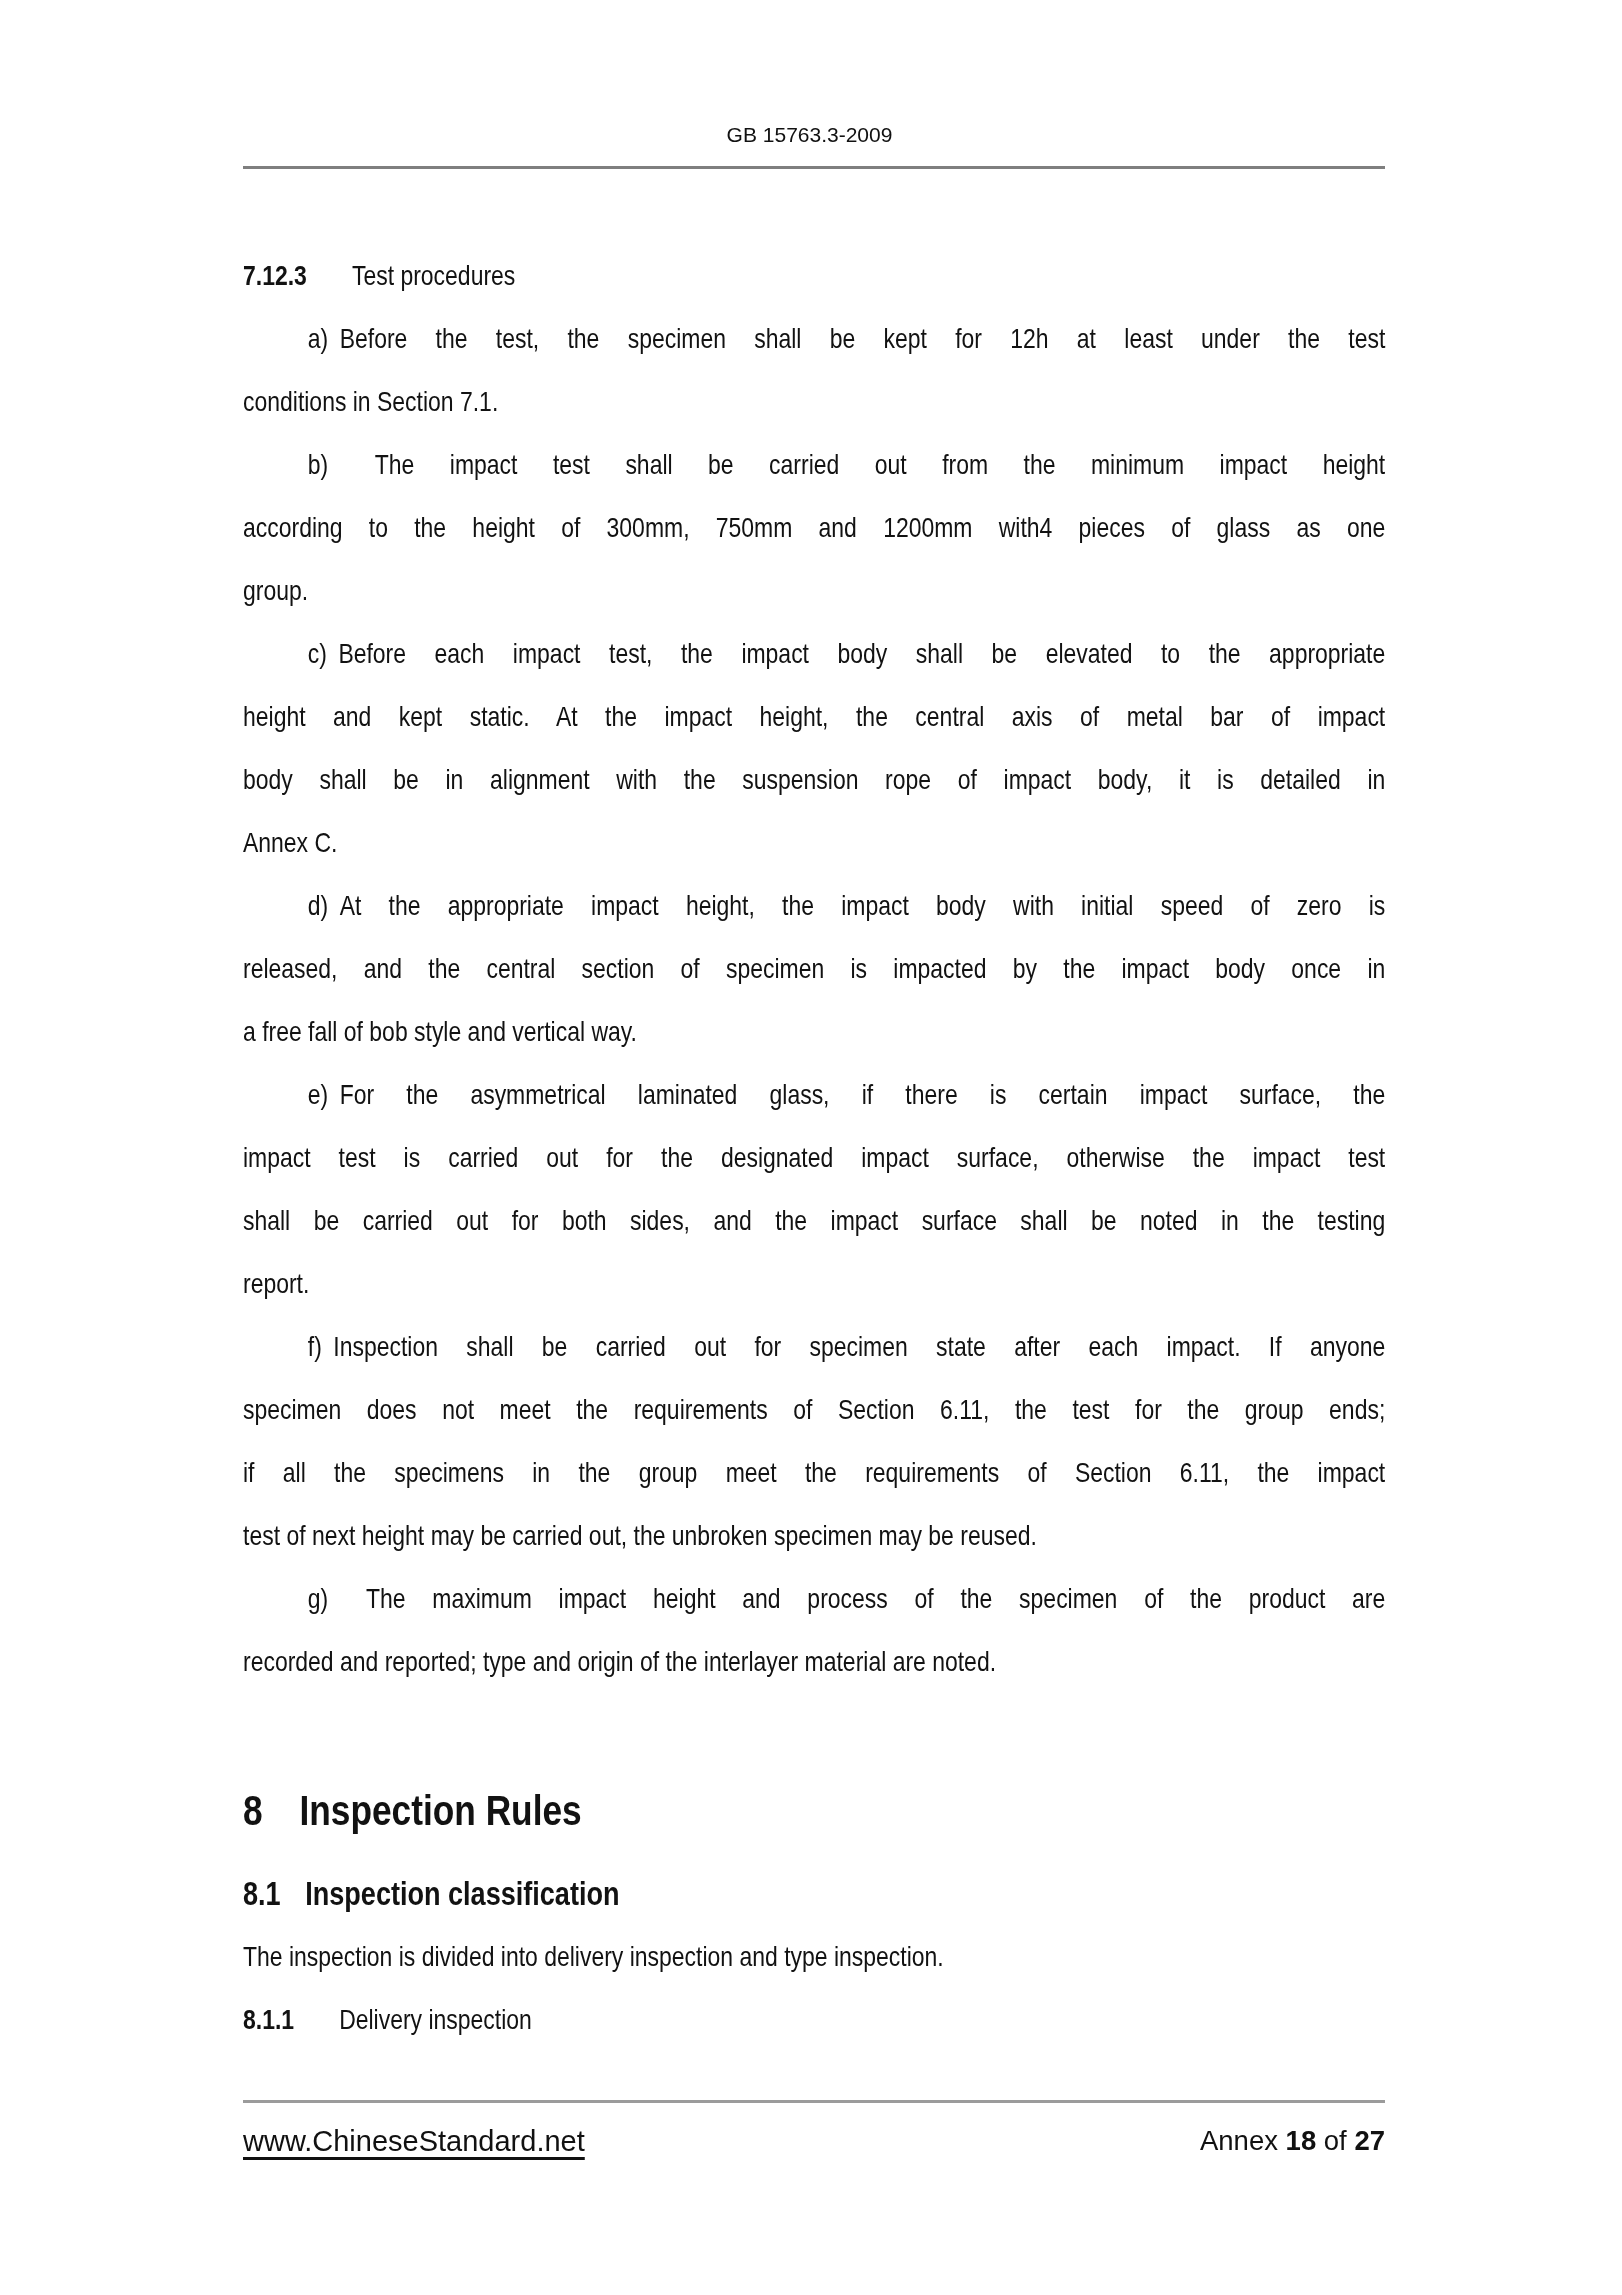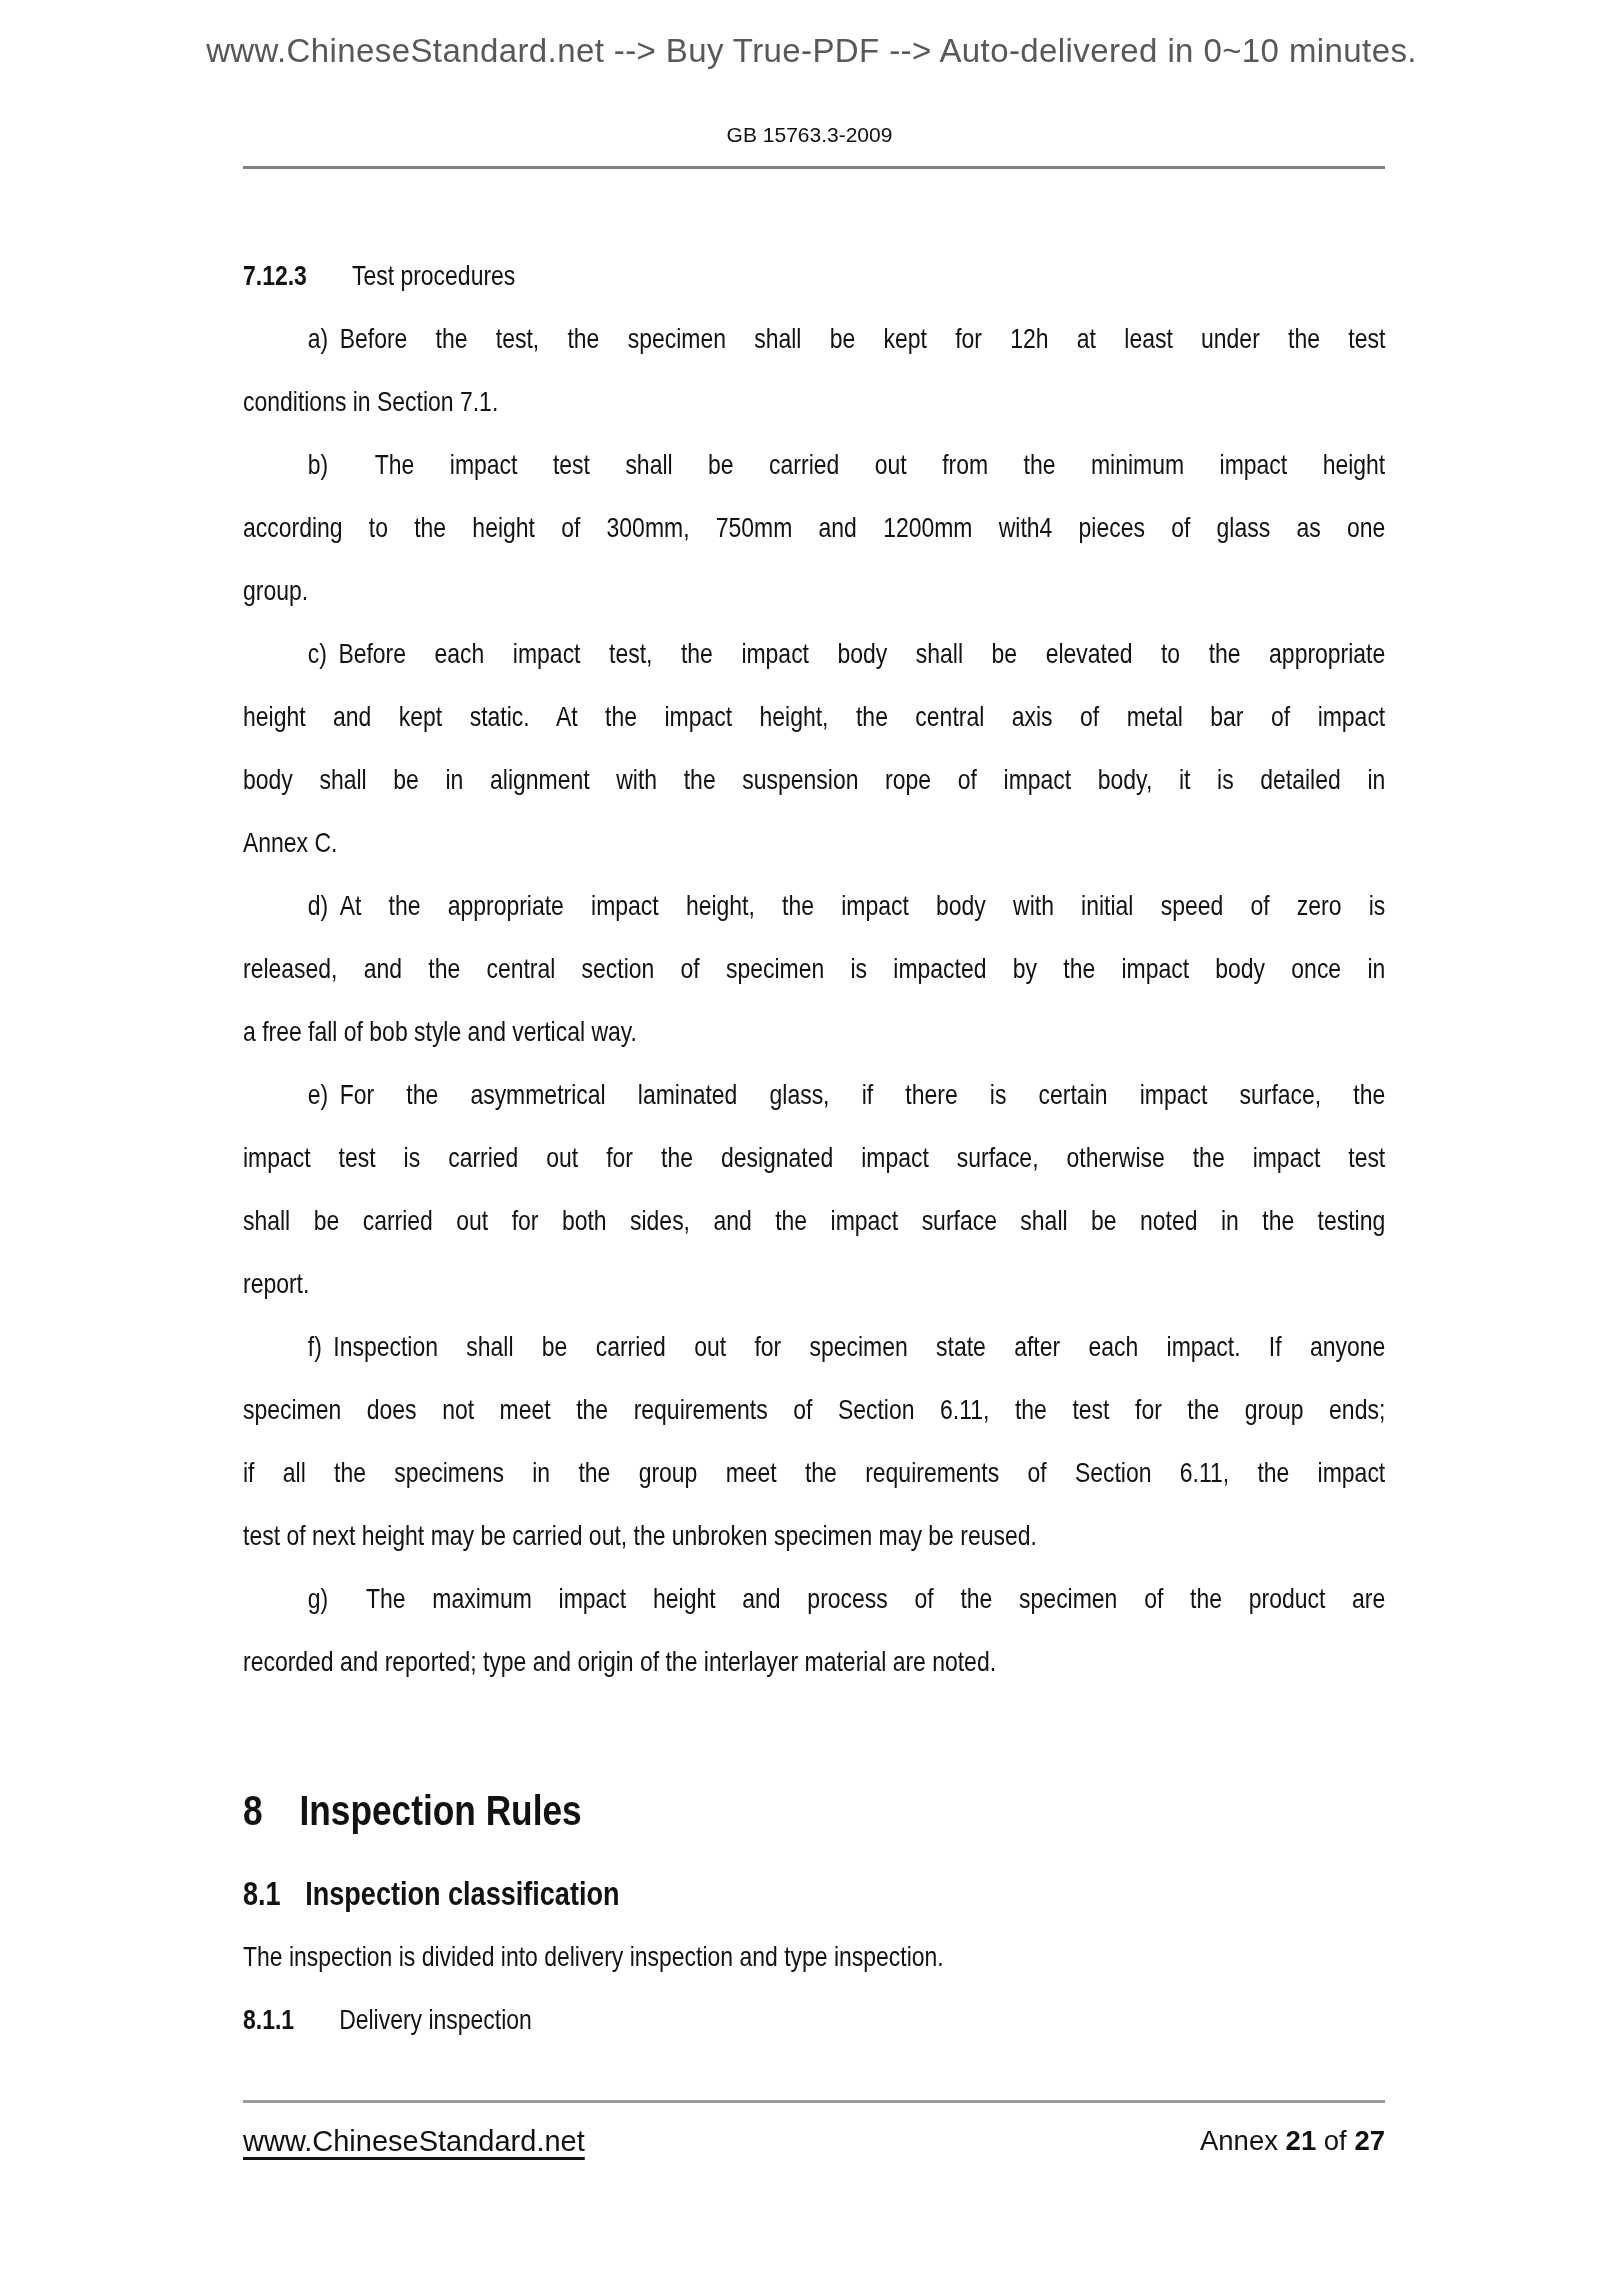--- a/index.html
+++ b/index.html
@@ -84,21 +84,20 @@
     cursor: pointer;
   }
   #page-indicator { font-size: 27.5px; color: #111; }
   .pg-num { font-weight: 700; }
 </style>
 </head>
 <body>
 
 <div id="page">
 
-  <div id="promo-line">www.ChineseStandard.net --&gt; Buy True-PDF --&gt; Auto-delivered in 0~10 minutes.</div>
 
   <div id="std-number">GB 15763.3-2009</div>
 
   <div id="rule-top" class="rule"></div>
 
   <div id="content">
     <div id="narrow">
         <div class="h3"><span class="hnum">7.12.3</span><span class="htitle">Test procedures</span></div>
         <div class="para">
           <div class="line fill first">a) Before the test, the specimen shall be kept for 12h at least under the test</div>
@@ -144,20 +143,20 @@
         <div class="h3"><span class="hnum">8.1.1</span><span class="htitle">Delivery inspection</span></div>
       </div>
   </div>
 
   <div id="rule-bottom" class="rule"></div>
 
   <div id="footer">
     <span id="footer-link">www.ChineseStandard.net</span>
     <span id="page-indicator">
       <span>Annex</span>
-      <span class="pg-num">21</span>
+      <span class="pg-num">18</span>
       <span>of</span>
       <span class="pg-num">27</span>
     </span>
   </div>
 
 </div>
 
 
 </body></html>

